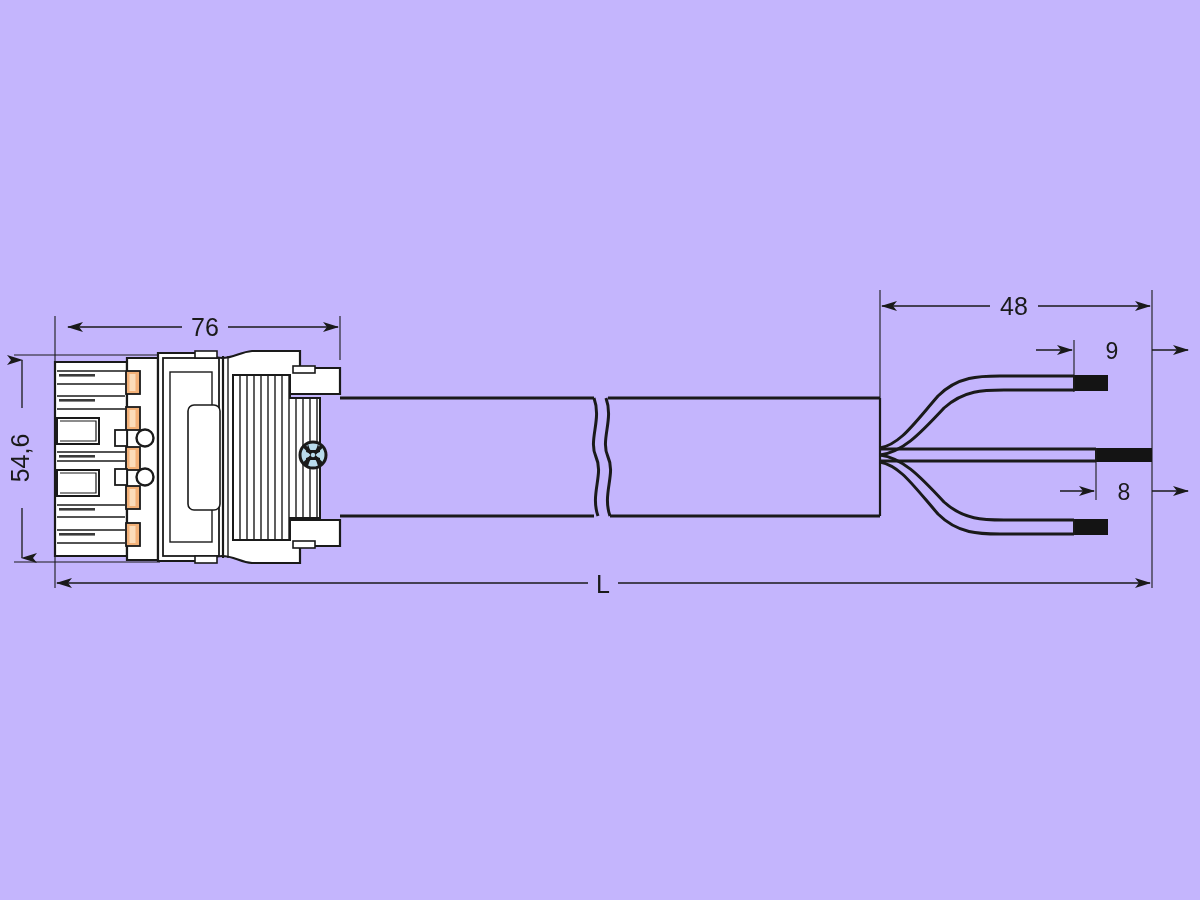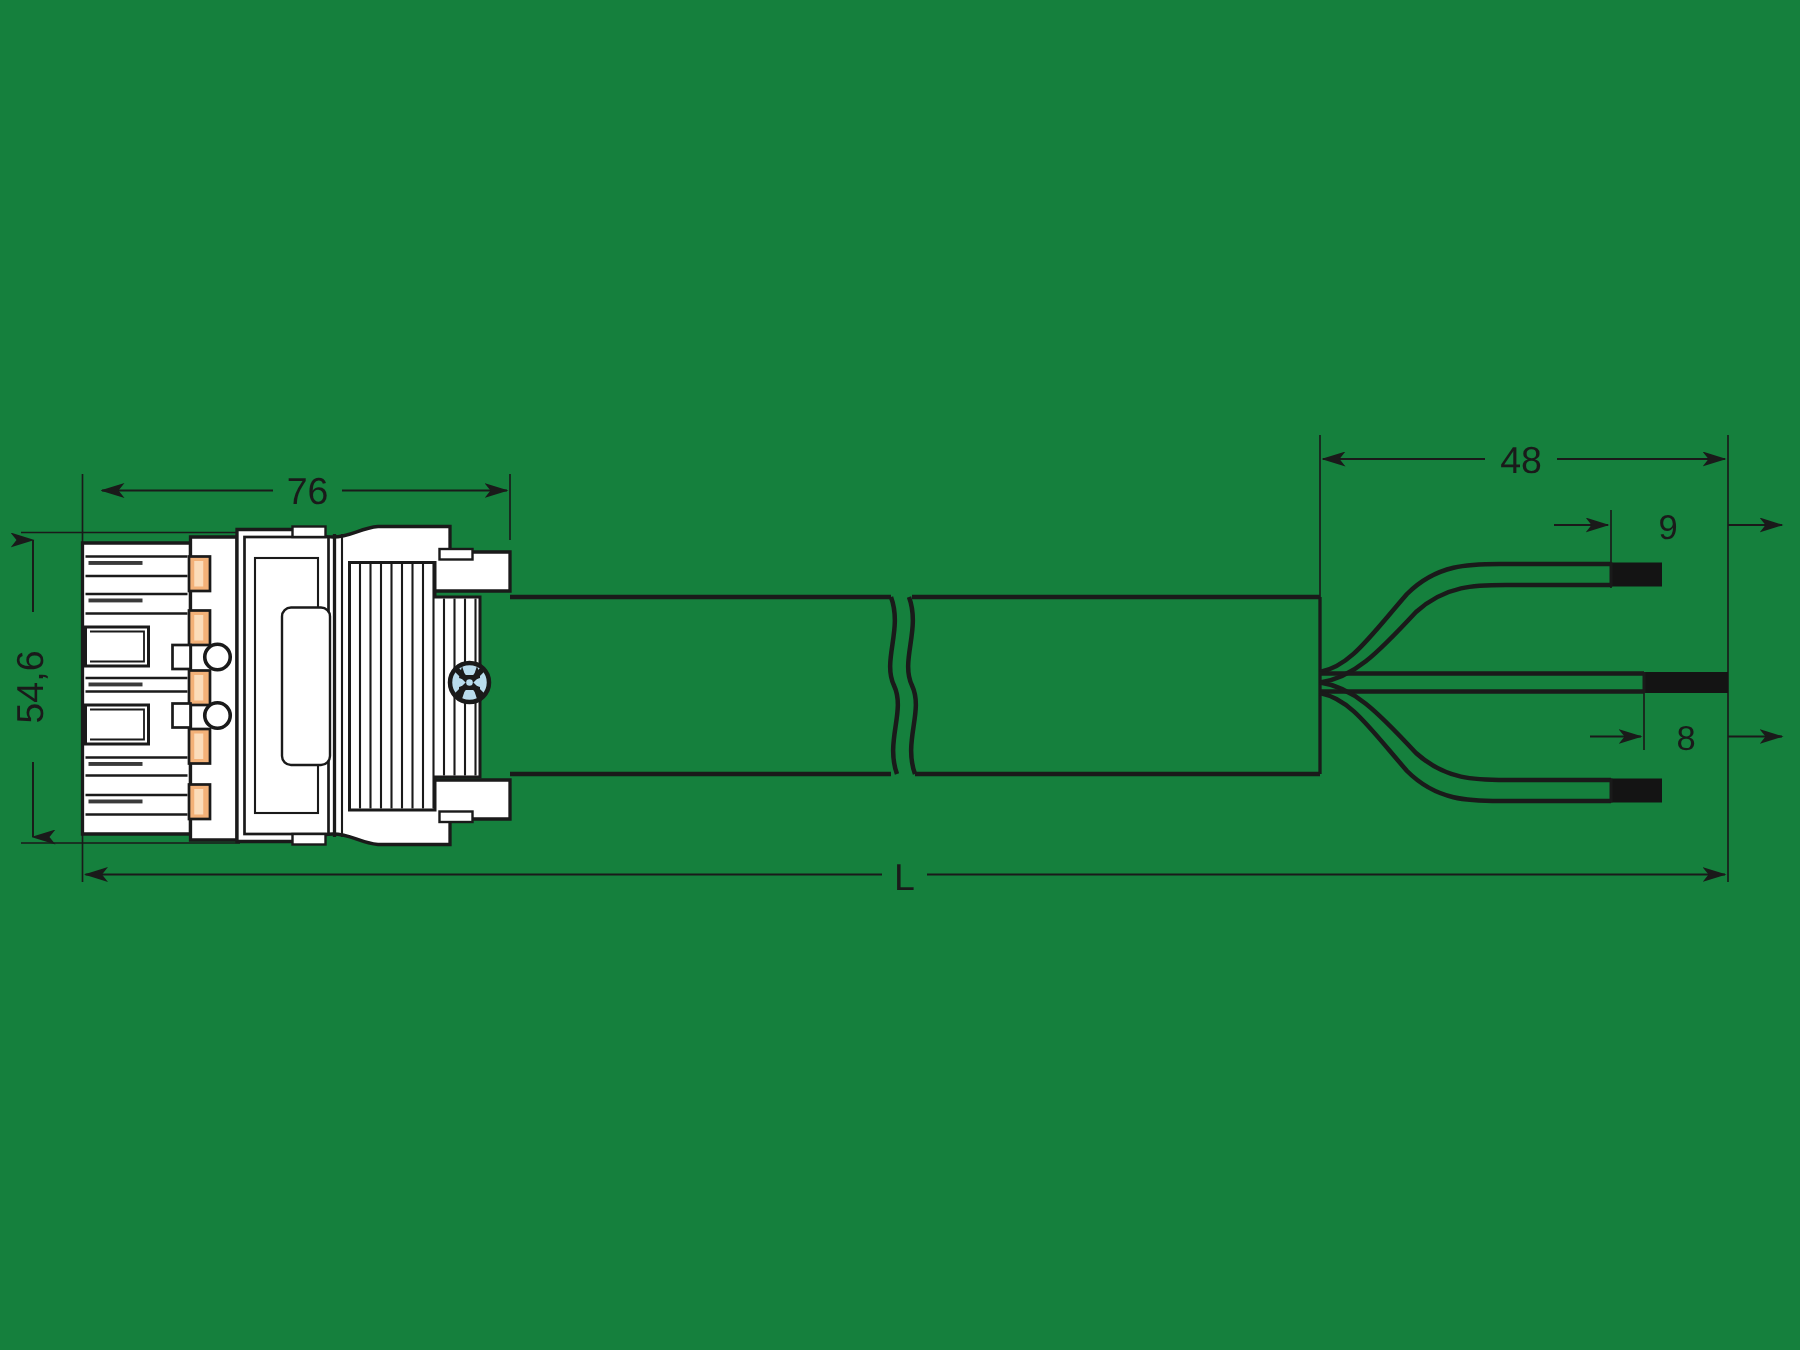--- a/index.html
+++ b/index.html
@@ -11,21 +11,21 @@
   body {
     width: 1200px;
     height: 900px;
     overflow: hidden;
     font-family: "Liberation Sans", sans-serif;
   }
   #drawing-root {
     position: relative;
     width: 1200px;
     height: 900px;
-    background: #15803d;
+    background: #c4b5fd;
   }
   svg.drawing {
     display: block;
     width: 1200px;
     height: 900px;
   }
   .dim-text {
     font-family: "Liberation Sans", sans-serif;
     font-size: 25px;
     fill: #1a1a1a;

